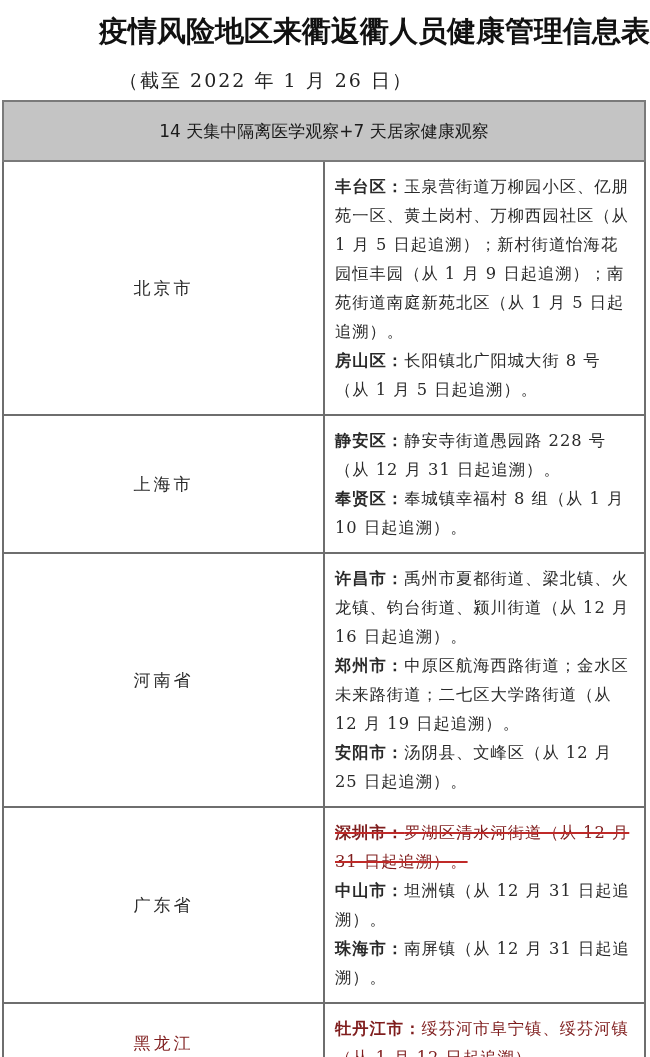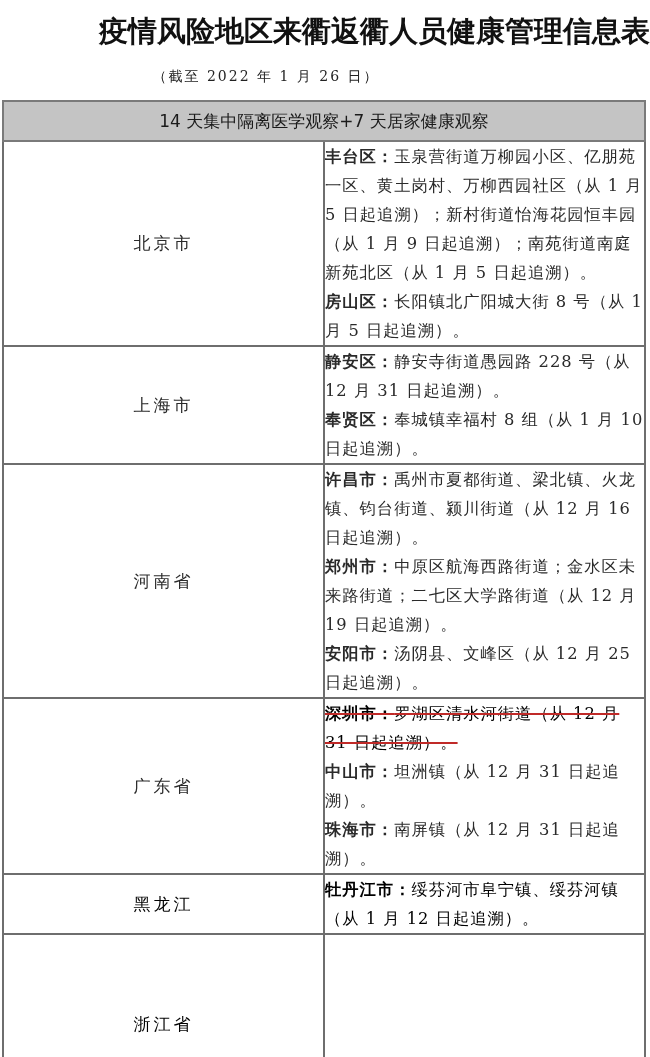--- a/index.html
+++ b/index.html
@@ -8,46 +8,46 @@
     font-family: "DejaVu Serif", "Liberation Serif", serif;
     color: #2a2a2a;
   }
   .title {
     position: absolute; top: 12px; left: 0; width: 650px; text-align: right;
     font-family: "DejaVu Sans", "Liberation Sans", sans-serif;
     font-weight: bold; font-size: 29px; letter-spacing: 0px; color: #111;
   }
   .subtitle {
     position: absolute; top: 68px; left: 0; width: 532px; text-align: center;
-    font-size: 14px; color: #222; letter-spacing: 2px;
+    font-size: 19px; color: #222; letter-spacing: 2px;
   }
   table.sheet {
     position: absolute; top: 100px; left: 2px; width: 644px;
     border-collapse: collapse; table-layout: fixed;
   }
   table.sheet td {
-    border: 2px solid #6e6e6e; padding: 0; vertical-align: middle;
+    border: 2px solid #6e6e6e; padding: 10px; vertical-align: middle;
   }
   tr.head td {
     background: #c4c4c4; height: 38px; text-align: center;
     font-family: "DejaVu Sans", "Liberation Sans", sans-serif;
     font-size: 17px; color: #1a1a1a; border-color: #7a7a7a;
   }
   td.prov {
     width: 82px; text-align: center; font-size: 17px; letter-spacing: 3px;
     line-height: 29px;
   }
   td.detail {
     padding: 2px 6px 2px 10px; font-size: 16.3px; line-height: 29px;
     letter-spacing: 1px;
     margin-left: 38px;
   }
   .line { display: block; white-space: normal; }
   .city { font-family: "DejaVu Sans", "Liberation Sans", sans-serif; font-weight: bold; }
-  .red { color: #000000; }
+  .red { color: #7f1d1d; }
   .strike { text-decoration: line-through; text-decoration-color: #c02a28; text-decoration-thickness: 1.5px; }
 </style>
 </head>
 <body>
 
 <div class="title">疫情风险地区来衢返衢人员健康管理信息表</div>
 <div class="subtitle">（截至 2022 年 1 月 26 日）</div>
 
 <table class="sheet">
   <tbody>

